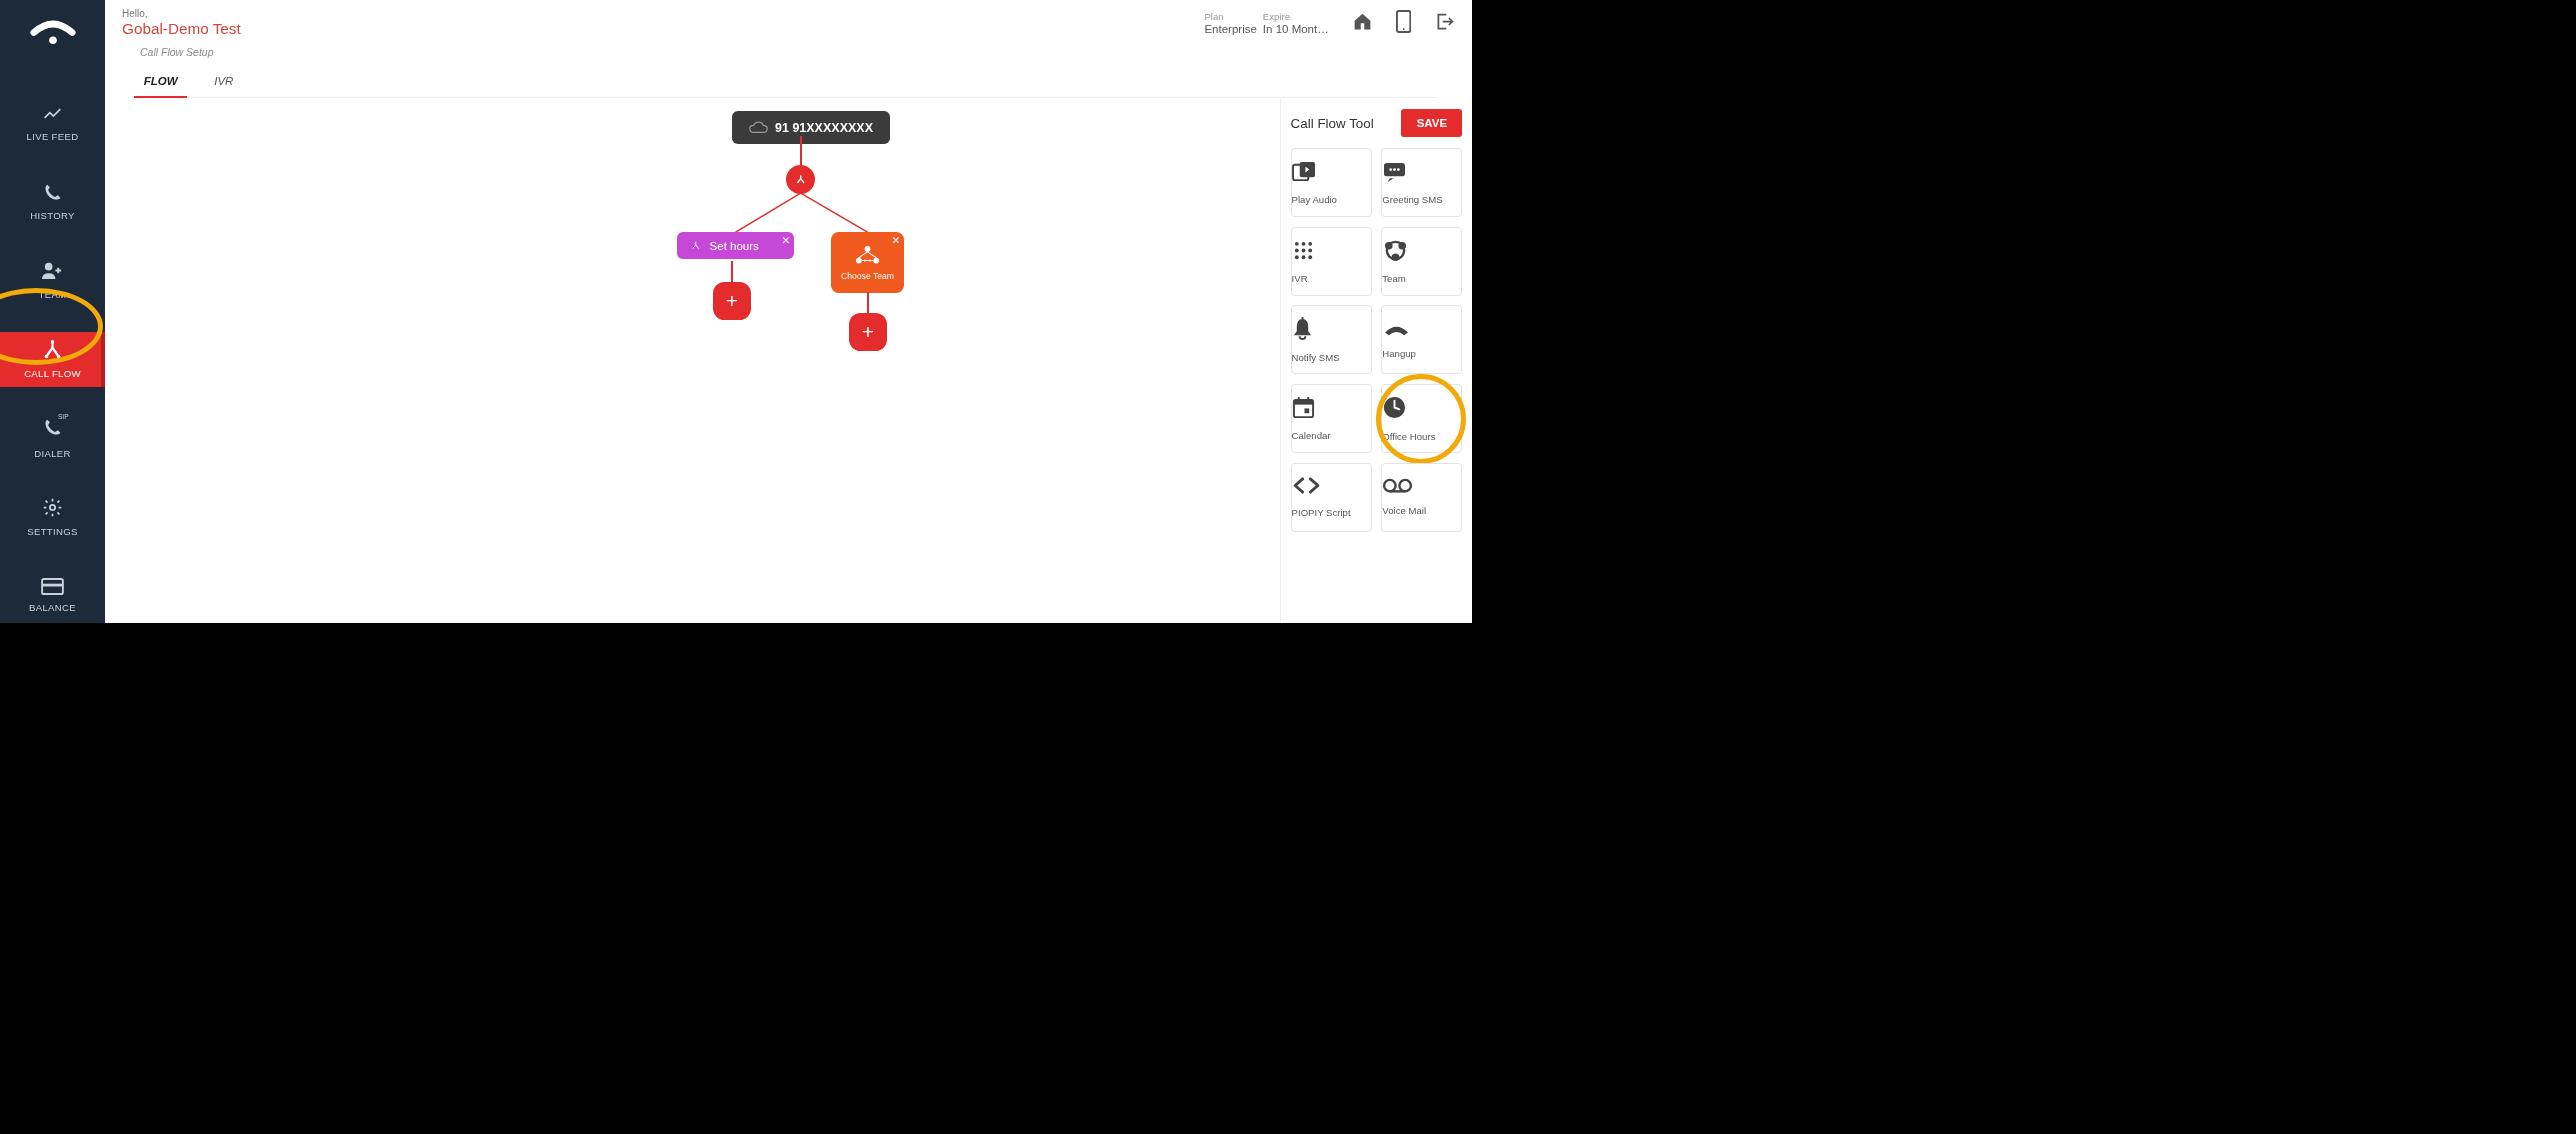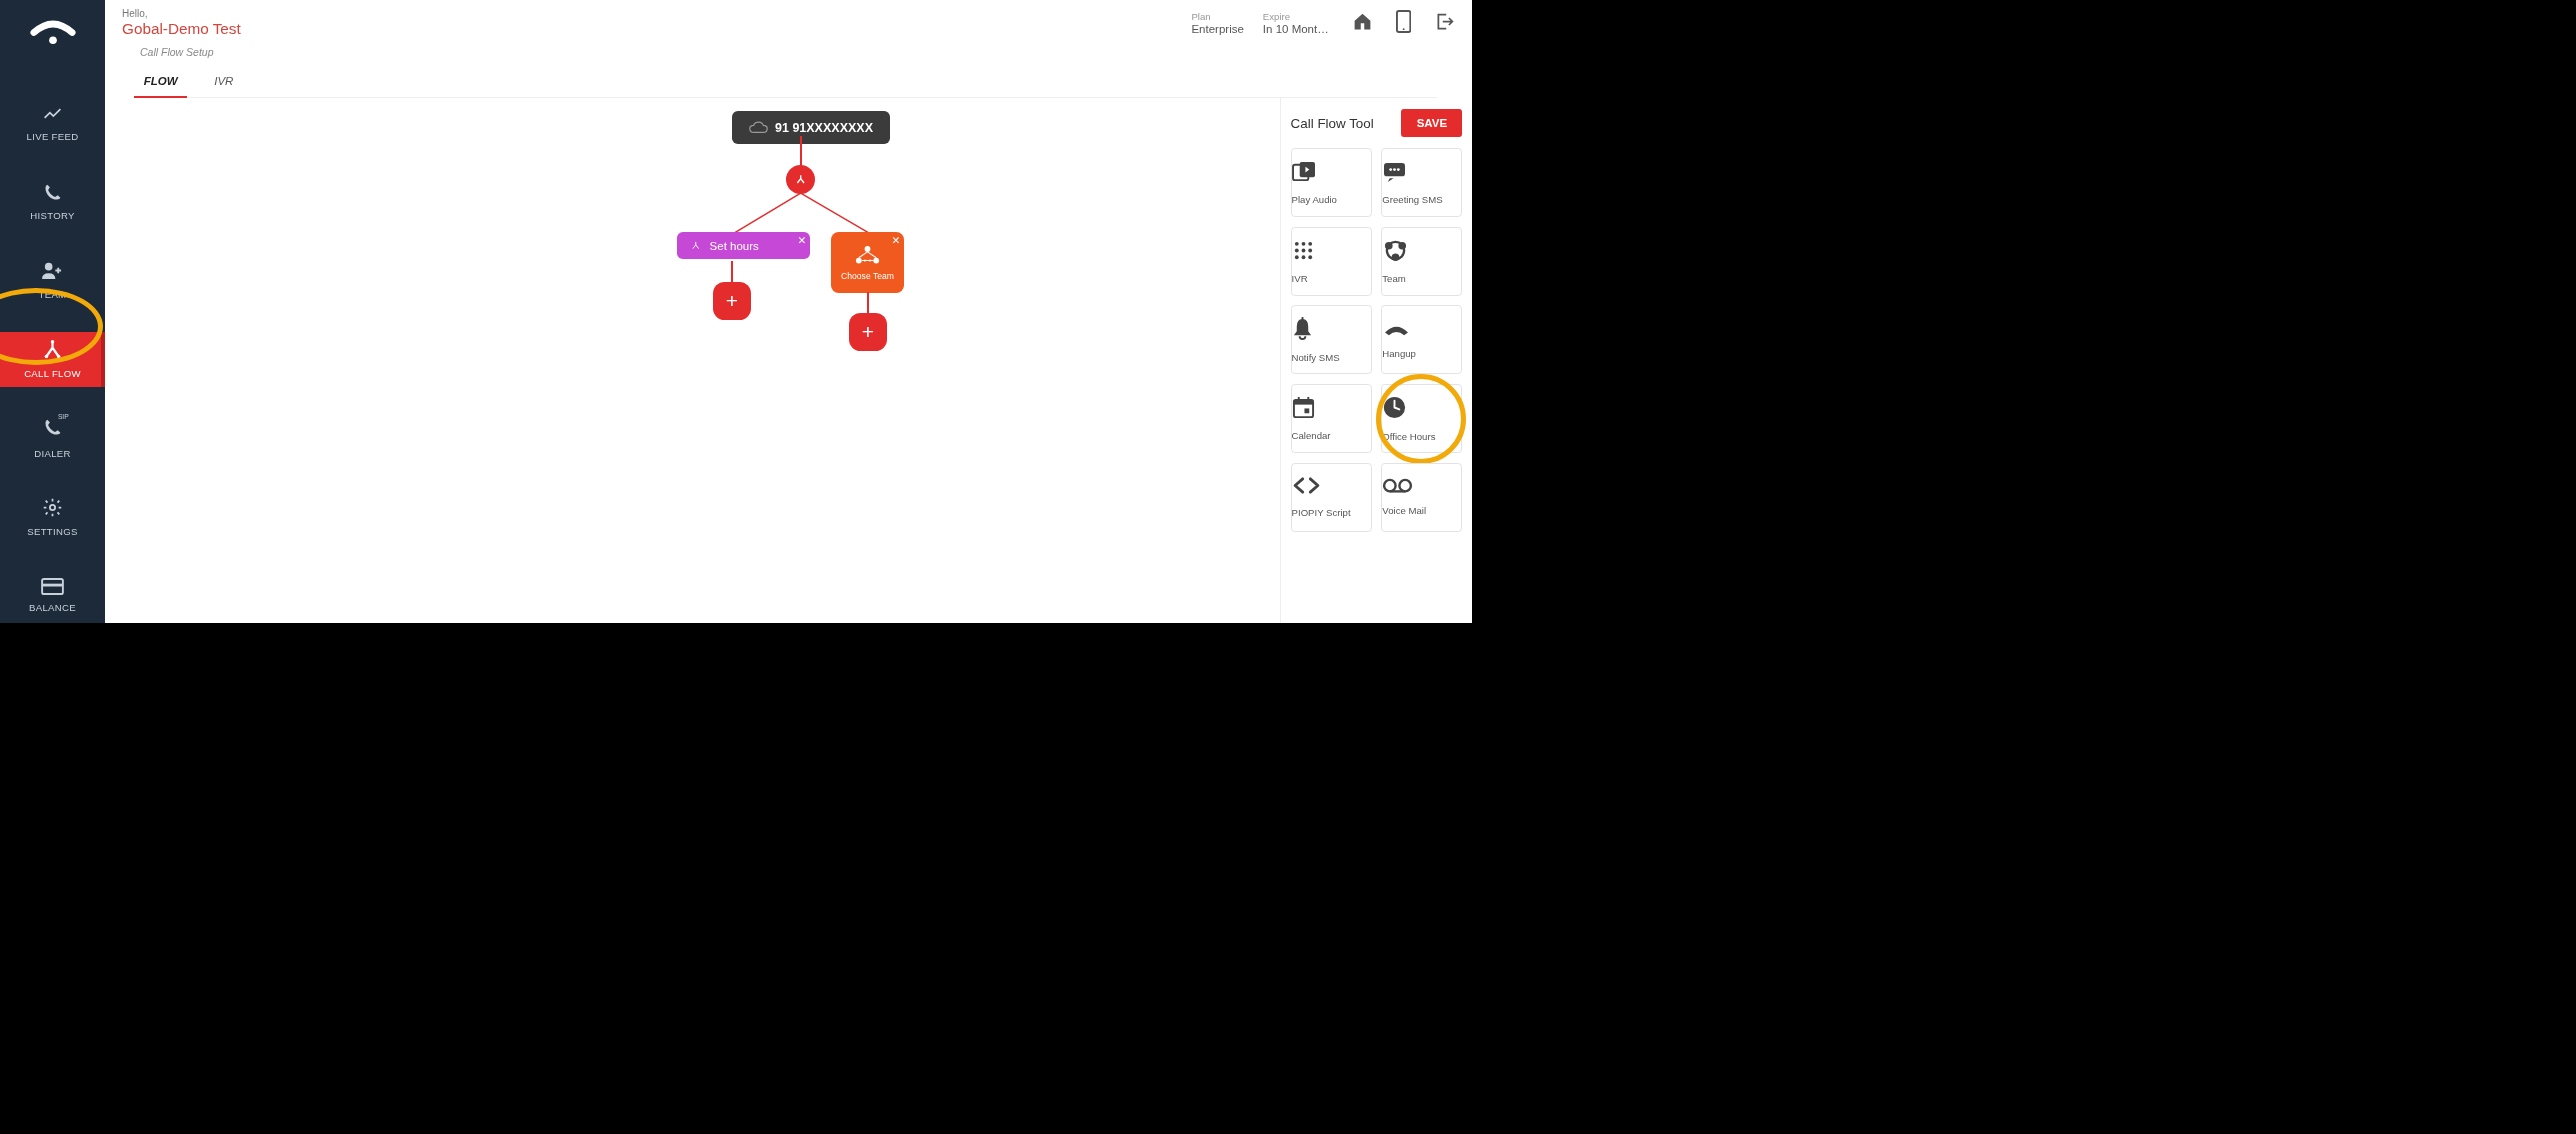--- a/index.html
+++ b/index.html
@@ -16,21 +16,21 @@
   .nav-item .nav-label { margin-top:7.7px; letter-spacing:0.3px; }
   .nav-item svg, .nav-item .nav-icon { color:inherit; }
   
   
   .main { flex:1; display:flex; flex-direction:column; position:relative; }
   
   .topbar { height:46px; display:flex; align-items:center; justify-content:space-between; padding:0 17px; }
   .hello { color:#777; font-size:10px; }
   .brand-name { color:#d4443c; font-size:15.3px; margin-top:1.9px; }
   .top-right { display:flex; align-items:center; gap:23px; color:#666; }
-  .plan-block { display:flex; gap:19px; font-size:10.5px;margin-left:36px; }
+  .plan-block { display:flex; gap:6px; font-size:10.5px;margin-left:36px; }
   .plan-block .plan-col { display:flex; flex-direction:column; }
   .plan-col .plan-label { color:#999; font-size:9.6px; }
   .plan-col .plan-value { color:#555; font-size:11.5px; margin-top:1.9px; max-width:67px; overflow:hidden; text-overflow:ellipsis; white-space:nowrap; }
   .top-icon { color:#555; cursor:pointer; }
   
   .subheader { padding:0 35px;font-style:italic; }
   .sub-title { color:#888; font-size:10.5px; margin-bottom:9.6px; }
   .tabs { display:flex; gap:29px; border-bottom:1px solid #eee; }
   .tab { padding:7.7px 3.8px 9.6px 3.8px; font-size:11.5px; color:#555; cursor:pointer; position:relative; }
   .tab.active { color:#222; font-weight:600; }
@@ -44,21 +44,21 @@
   
   .split-circle { position:absolute; left:681px; top:67px; width:29px; height:29px; background:#e52c2c; border-radius:50%; display:flex; align-items:center; justify-content:center; }
   .split-circle svg { color:#fff; width:13.4px; height:13.4px; }
   
   .flow-line { position:absolute; background:#e52c2c; }
   .vline1 { left:695px; top:38px; width:1.9px; height:31px; }
   .diag-wrap { position:absolute; left:575px; top:91px; width:249px; height:58px; }
   .diag-wrap svg line { stroke:#e52c2c; stroke-width:1.5; }
   
   .node { position:absolute; border-radius:5.8px; color:#fff; display:flex; align-items:center; font-size:11.5px; }
-  .node-purple { left:572px; top:134px; background:#c648d6; padding:7.7px 13.4px; width:133px; }
+  .node-purple { left:572px; top:134px; background:#c648d6; padding:7.7px 13.4px; width:117px; }
   .node-purple .close-x, .node-orange .close-x { position:absolute; top:1.9px; right:3.8px; color:#fff; font-size:10.5px; cursor:pointer; }
   .node-purple svg { margin-right:7.7px; width:11.5px; height:11.5px; }
   
   .node-orange { left:726px; top:134px; background:#f05a1f; width:73px; height:61px; display:flex; flex-direction:column; align-items:center; justify-content:center; font-size:8.6px; text-align:center; border-radius:7.7px; }
   .node-orange svg { width:29px; height:23px; margin-bottom:3.8px; }
   
   .plus-circle { position:absolute; width:38px; height:38px; background:#e52c2c; border-radius:11.5px; display:flex; align-items:center; justify-content:center; cursor:pointer; }
   .plus-circle span { color:#fff; font-size:21px; line-height:1; }
   .plus1 { left:608px; top:184px; }
   .plus2 { left:744px; top:215px; }

